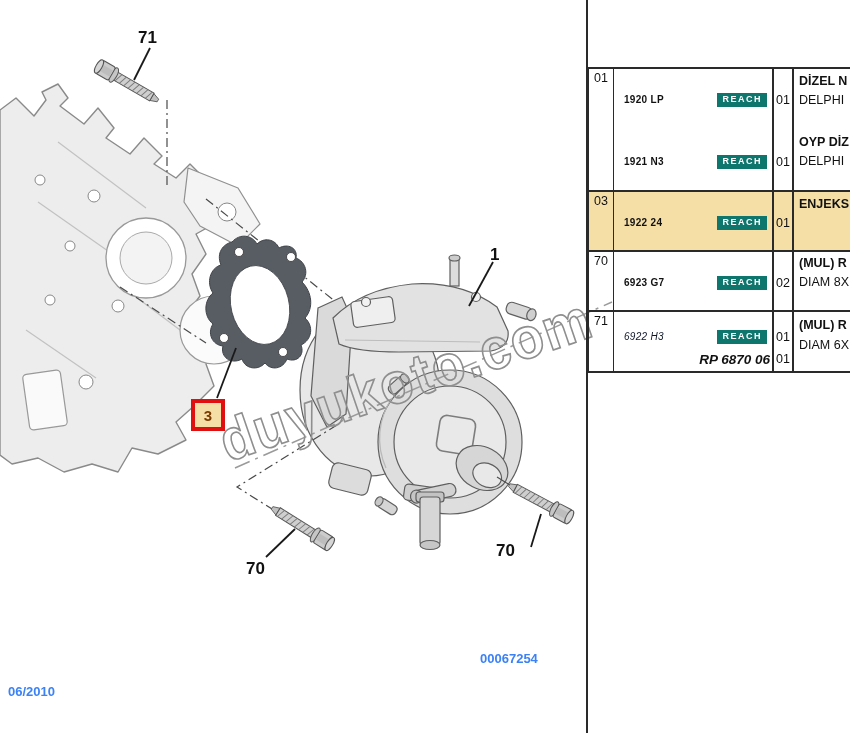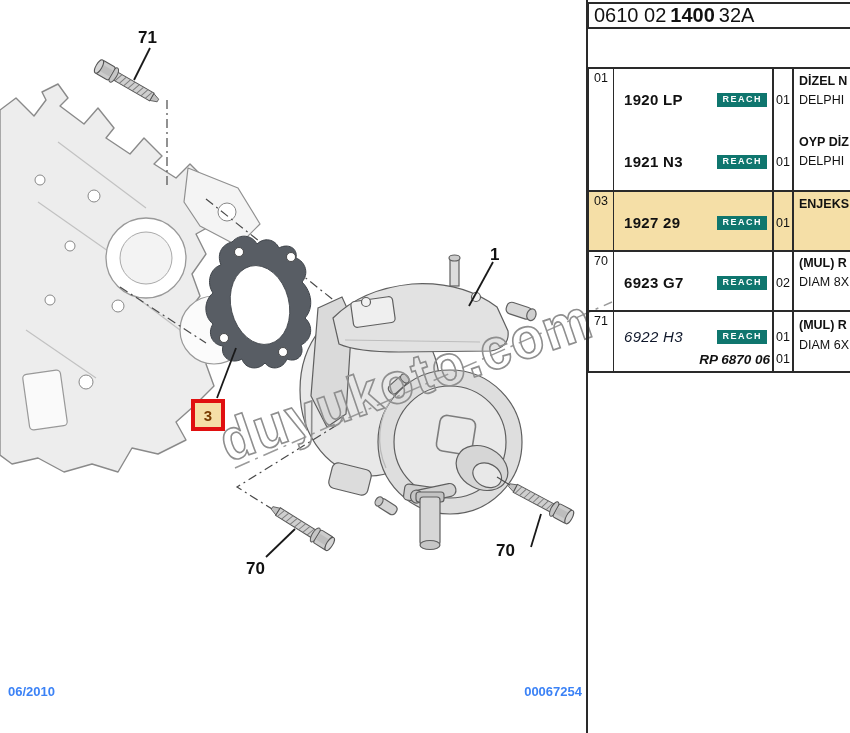--- a/index.html
+++ b/index.html
@@ -9,21 +9,21 @@
 
   
   .callout{position:absolute;font-weight:bold;font-size:17px;color:#111;white-space:nowrap;}
   .refbox{position:absolute;left:191px;top:399px;width:26px;height:24px;
           border:4px solid #e01010;background:#f5dfa7;display:flex;align-items:center;
           justify-content:center;font-weight:bold;font-size:15px;color:#7a3c00;}
 
   
   .footer{position:absolute;font-weight:bold;font-size:13px;color:#3b82f6;}
   .f-left{left:8px;top:684px;}
-  .f-right{left:480px;top:684px;width:102px;text-align:right;}
+  .f-right{left:480px;top:651px;width:102px;}
 
   
   .vline{position:absolute;left:586px;top:0;width:2px;height:733px;background:#2a2a2a;}
   .titlebox{position:absolute;left:587px;top:2px;width:263px;height:27px;border:2px solid #2a2a2a;
             border-right:none;box-sizing:border-box;font-size:20px;line-height:23px;
             padding-left:5px;white-space:nowrap;background:#fff;}
   .titlebox b{margin:0 4px;}
 
   .ptable{position:absolute;left:587px;top:67px;width:263px;height:306px;border:2px solid #2a2a2a;
           border-right:none;box-sizing:border-box;}
@@ -31,21 +31,21 @@
   .trow.sep{border-top:2px solid #2a2a2a;}
   .trow.hl{background:#f5dfa7;}
   .c-ref,.c-part,.c-qty,.c-desc{position:absolute;top:0;bottom:0;box-sizing:border-box;}
   .c-ref{left:0;width:25px;border-right:1.4px solid #2a2a2a;}
   .c-part{left:25px;width:160px;border-right:2px solid #2a2a2a;}
   .c-qty{left:185px;width:20px;border-right:2px solid #2a2a2a;}
   .c-desc{left:207px;width:58px;overflow:visible;white-space:nowrap;}
   .refnum{position:absolute;top:2px;width:100%;text-align:center;font-size:12.5px;}
   .pline{position:absolute;left:10px;right:5px;height:17px;display:flex;
          justify-content:space-between;align-items:center;}
-  .pnum{font-weight:bold;font-size:15px;letter-spacing:.3px;}
+  .pnum{font-weight:bold;font-size:10px;letter-spacing:.3px;}
   .pnum.it{font-style:italic;font-weight:normal;color:#0f172a;}
   .reach{background:#0f766e;color:#fff;font-weight:bold;font-size:9px;letter-spacing:1.5px;
          padding:2.5px 5px;line-height:1;}
   .qtyv{position:absolute;width:100%;text-align:center;font-size:12.5px;}
   .d1,.d2{position:absolute;left:3px;font-size:12.5px;white-space:nowrap;}
   .d1{font-weight:bold;}
   .rp{position:absolute;right:2px;font-style:italic;font-weight:bold;font-size:13.5px;white-space:nowrap;}
 </style>
 </head>
 <body>
@@ -167,23 +167,20 @@
   <div class="callout" style="left:496px;top:541px;">70</div>
   <div class="refbox">
     <span>3</span>
   </div>
 
   <div class="footer f-left">06/2010</div>
   <div class="footer f-right">00067254</div>
 
   <div class="vline"></div>
 
-  <div class="titlebox">
-    <span>0610 02</span><b>1400</b><span>32A</span>
-  </div>
 
   <div class="ptable">
 
     <div class="trow" style="top:0;height:121px;">
       <div class="c-ref">
         <div class="refnum">01</div>
       </div>
       <div class="c-part">
         <div class="pline" style="top:22px;">
           <span class="pnum">1920 LP</span>
@@ -205,21 +202,21 @@
         <div class="d2" style="top:85px;">DELPHI</div>
       </div>
     </div>
 
     <div class="trow sep hl" style="top:121px;height:60px;">
       <div class="c-ref">
         <div class="refnum">03</div>
       </div>
       <div class="c-part">
         <div class="pline" style="top:22px;">
-          <span class="pnum">1927 29</span>
+          <span class="pnum">1922 24</span>
           <span class="reach">REACH</span>
         </div>
       </div>
       <div class="c-qty">
         <div class="qtyv" style="top:24px;">01</div>
       </div>
       <div class="c-desc">
         <div class="d1" style="top:5px;">ENJEKS</div>
       </div>
     </div>

